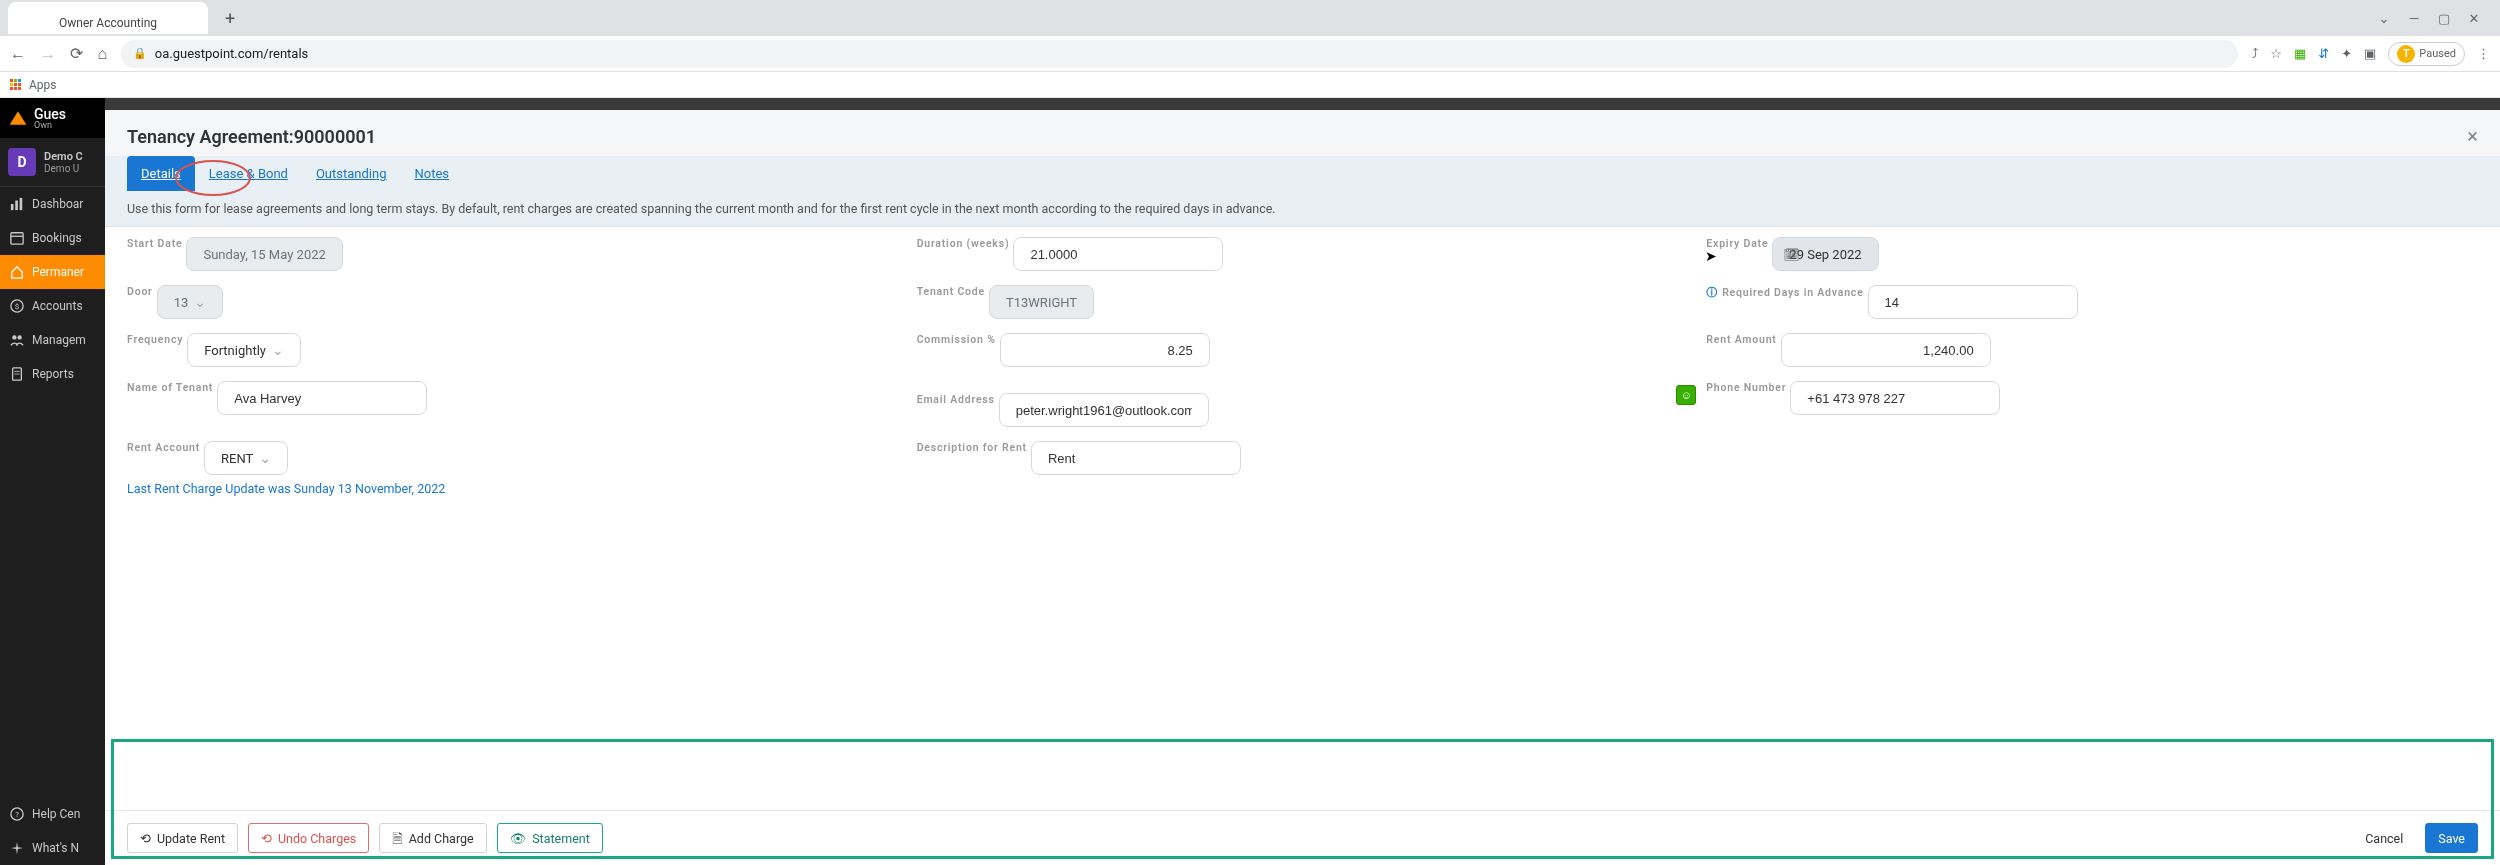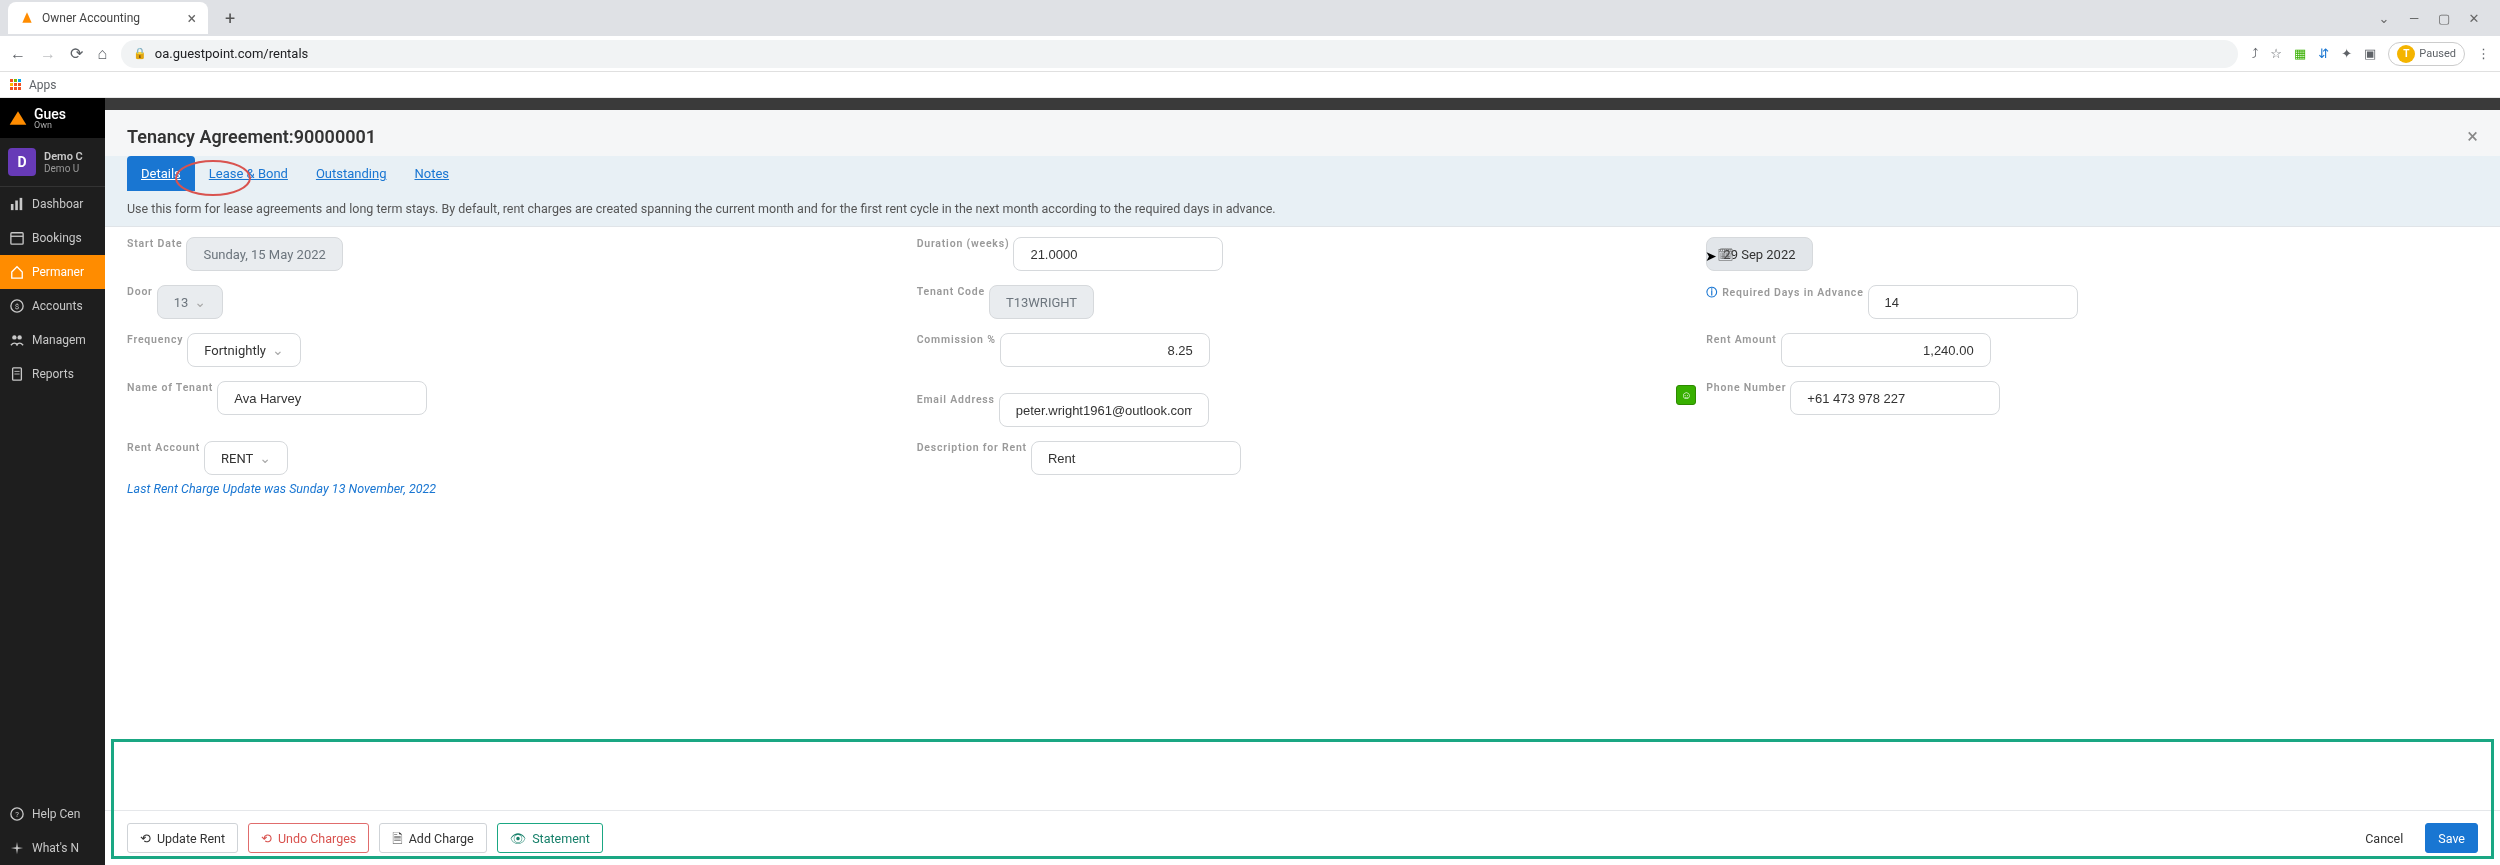--- a/index.html
+++ b/index.html
@@ -11,21 +11,21 @@
     overflow: hidden;
   }
 
   
   .browser-chrome { background: #dfe1e5; }
   .tab-bar { display: flex; align-items: center; height: 36px; padding: 0 8px; gap: 8px; }
   .tab {
     display: flex; align-items: center; gap: 8px;
     background: #fff; border-radius: 8px 8px 0 0;
     padding: 6px 12px; min-width: 200px; height: 32px;
-    font-size: 12px; color: #444;
+    font-size: 12px; color: #444; flex-direction: column;
   }
   .tab svg { width: 14px; height: 14px; }
   .tab-close { margin-left: auto; font-size: 16px; color: #666; }
   .new-tab { width:28px; height:28px; display:flex; align-items:center; justify-content:center; color:#555; font-size:18px; }
   .window-controls { margin-left:auto; display:flex; gap:18px; color:#666; padding-right:12px; }
   .window-controls span { width:12px; text-align:center; }
 
   .nav-bar { display:flex; align-items:center; height:36px; background:#fff; padding:0 10px; gap:14px; border-bottom:1px solid #e0e0e0;}
   .nav-icons { display:flex; gap:14px; color:#5f6368; align-items:center; }
   .nav-icons span { font-size:16px; }
@@ -99,21 +99,21 @@
     display:flex; align-items:center; font-size:13px; color:#333;
   }
   .field .control.readonly { background:#e9ecef; color:#6c757d;}
   .field .control.select { justify-content:space-between; }
   .field .control.select::after { content:"⌄"; color:#aaa; font-size:14px; margin-left:6px;}
   .field .control input { border:none; outline:none; width:100%; font-size:13px; background:transparent; color:inherit;}
   .field .control.right input { text-align:right; }
   .field .control.datebox { background:#e2e6ea; justify-content:center; position:relative;}
   .field .control.datebox .cal-icon { position:absolute; left:10px; color:#555;}
 
-  .last-update { font-size:12.5px; color:#1976d2; font-style:italic; padding:6px 0 4px; }
+  .last-update { font-size:12.5px; color:#1976d2; padding:6px 0 4px; }
   .last-update a { color:#1976d2; text-decoration:none;}
 
   .email-badge { position:relative;margin-top:12px;}
   .email-badge::after {
     content:"☺"; position:absolute; right:-8px; top:-8px; width:18px; height:18px;
     background:#38b000; color:#fff; border-radius:3px; font-size:11px;
     display:flex; align-items:center; justify-content:center; border:1px solid #2d8a00;
   }
 
   .footer-bar {
@@ -309,20 +309,21 @@
                 <span>Sunday, 15 May 2022</span>
               </div>
           </div>
           <div class="field">
             <label>Duration (weeks)</label>
             <div class="control">
                 <input value="21.0000" style="">
               </div>
           </div>
           <div class="field">
+            <label>Expiry Date</label>
             <div class="control datebox">
               <span class="cal-icon">🗓</span>
               <span>29 Sep 2022</span>
             </div>
           </div>
 
           <div class="field">
             <label>Door</label>
             <div class="control select readonly">
                 <span>13</span>

